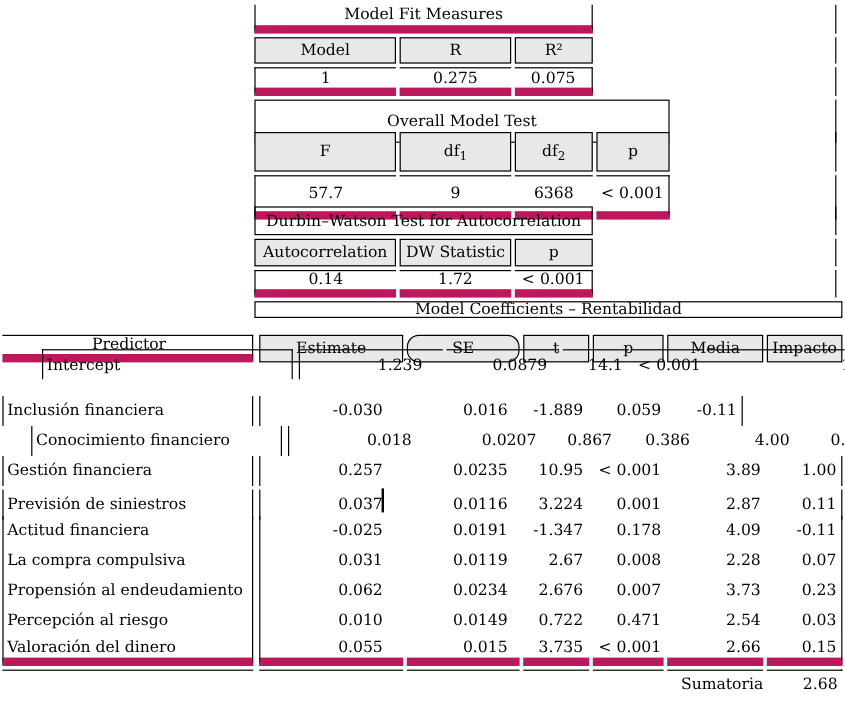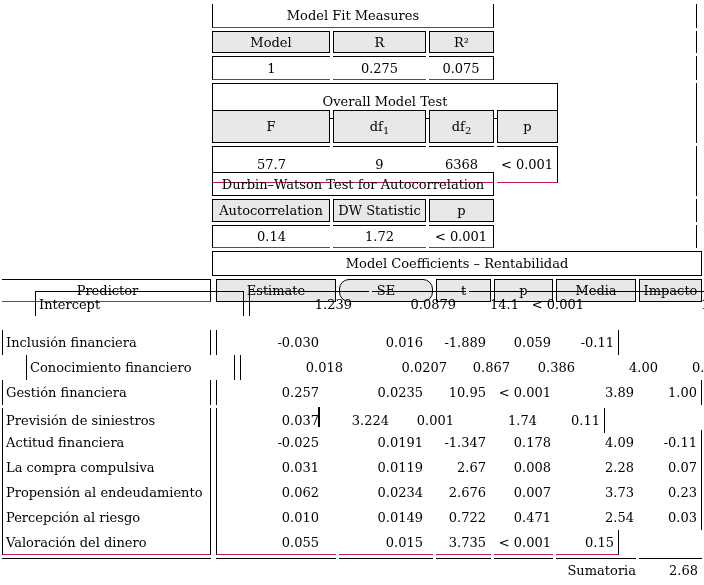--- a/index.html
+++ b/index.html
@@ -8,21 +8,21 @@
   .row{position:absolute;display:flex;align-items:stretch;}
   .cell{display:flex;align-items:center;box-sizing:border-box;white-space:nowrap;overflow:visible;}
   .center{justify-content:center;}
   .rightal{justify-content:flex-end;}
   .leftal{justify-content:flex-start;}
   .gray{background:#e8e8e8;}
   .b{border:1px solid #000;}
   .bl{border-left:1px solid #000;}
   .br{border-right:1px solid #000;}
   .bt{border-top:1px solid #000;}
-  .bb{border-bottom:1px solid #be185d;}
+  .bb{border-bottom:7px solid #be185d;}
   .w118{width:118px;} .w93{width:93px;} .w65{width:65px;} .w61{width:61px;}
   .ml3{margin-left:3px;} .ml5{margin-left:5px;}
   .fill{flex:1;}
   .pred{width:209px;padding-left:3px;}
   .est{width:120px;padding-right:17px;}
   .se{width:94px;padding-right:10px;}
   .t{width:55px;padding-right:5px;}
   .p{width:59px;padding-right:2px;}
   .med{width:80px;padding-right:2px;}
   .imp{width:63px;padding-right:4px;}
@@ -92,21 +92,21 @@
     <div class="cell center gray b w65 ml3">p</div>
     <div class="cell fill br ml3"></div>
   </div>
   <div class="row toprow" style="top:225px;height:23px;">
     <div class="cell center bt bb bl w118">0.14</div>
     <div class="cell center bt bb w93 ml3">1.72</div>
     <div class="cell center bt bb br w65 ml3">&lt; 0.001</div>
     <div class="cell fill br ml3"></div>
   </div>
 
-  <div class="row" style="left:212px;width:490px;top:251px;height:25px;">
+  <div class="row" style="left:212px;width:490px;top:251px;height:14px;">
     <div class="cell center b fill">Model Coefficients – Rentabilidad</div>
   </div>
 
   <div class="row coefrow" style="top:279px;height:23px;">
     <div class="cell center bt bb br pred">Predictor</div>
     <div class="cell center gray b est ml5" style="padding-right:0;">Estimate</div>
     <div class="cell center gray b se ml3" style="padding-right:0;border-radius:10px;">SE</div>
     <div class="cell center gray b t ml3" style="padding-right:0;">t</div>
     <div class="cell center gray b p ml3" style="padding-right:0;">p</div>
     <div class="cell center gray b med ml3" style="padding-right:0;">Media</div>
@@ -144,23 +144,24 @@
     <div class="cell rightal bl est ml5">0.257</div>
     <div class="cell rightal se ml3">0.0235</div>
     <div class="cell rightal t ml3">10.95</div>
     <div class="cell rightal p ml3">&lt; 0.001</div>
     <div class="cell rightal med ml3">3.89</div>
     <div class="cell rightal br imp ml3">1.00</div>
   </div>
   <div class="row coefrow" style="top:408px;">
     <div class="cell leftal bl br pred">Previsión de siniestros</div>
     <div class="cell rightal bl est ml5">0.037</div>
+    <div class="cell rightal se ml3">0.0116</div>
     <div class="cell rightal t ml3">3.224</div>
     <div class="cell rightal p ml3">0.001</div>
-    <div class="cell rightal med ml3">1.74</div>
+    <div class="cell rightal med ml3">2.87</div>
     <div class="cell rightal br imp ml3">0.11</div>
   </div>
   <div class="row coefrow" style="top:430px;">
     <div class="cell leftal bl br pred">Actitud financiera</div>
     <div class="cell rightal bl est ml5">-0.025</div>
     <div class="cell rightal se ml3">0.0191</div>
     <div class="cell rightal t ml3">-1.347</div>
     <div class="cell rightal p ml3">0.178</div>
     <div class="cell rightal med ml3">4.09</div>
     <div class="cell rightal br imp ml3">-0.11</div>
@@ -191,20 +192,21 @@
     <div class="cell rightal p ml3">0.471</div>
     <div class="cell rightal med ml3">2.54</div>
     <div class="cell rightal br imp ml3">0.03</div>
   </div>
   <div class="row coefrow" style="top:530px;">
     <div class="cell leftal bl br bb pred">Valoración del dinero</div>
     <div class="cell rightal bl bb est ml5">0.055</div>
     <div class="cell rightal bb se ml3">0.015</div>
     <div class="cell rightal bb t ml3">3.735</div>
     <div class="cell rightal bb p ml3">&lt; 0.001</div>
+    <div class="cell rightal bb med ml3">2.66</div>
     <div class="cell rightal bb br imp ml3">0.15</div>
   </div>
 
   <div class="row coefrow" style="top:558px;height:0;">
     <div class="cell bt pred"></div>
     <div class="cell bt est ml5"></div>
     <div class="cell bt se ml3"></div>
     <div class="cell bt t ml3"></div>
     <div class="cell bt p ml3"></div>
     <div class="cell bt med ml3"></div>

